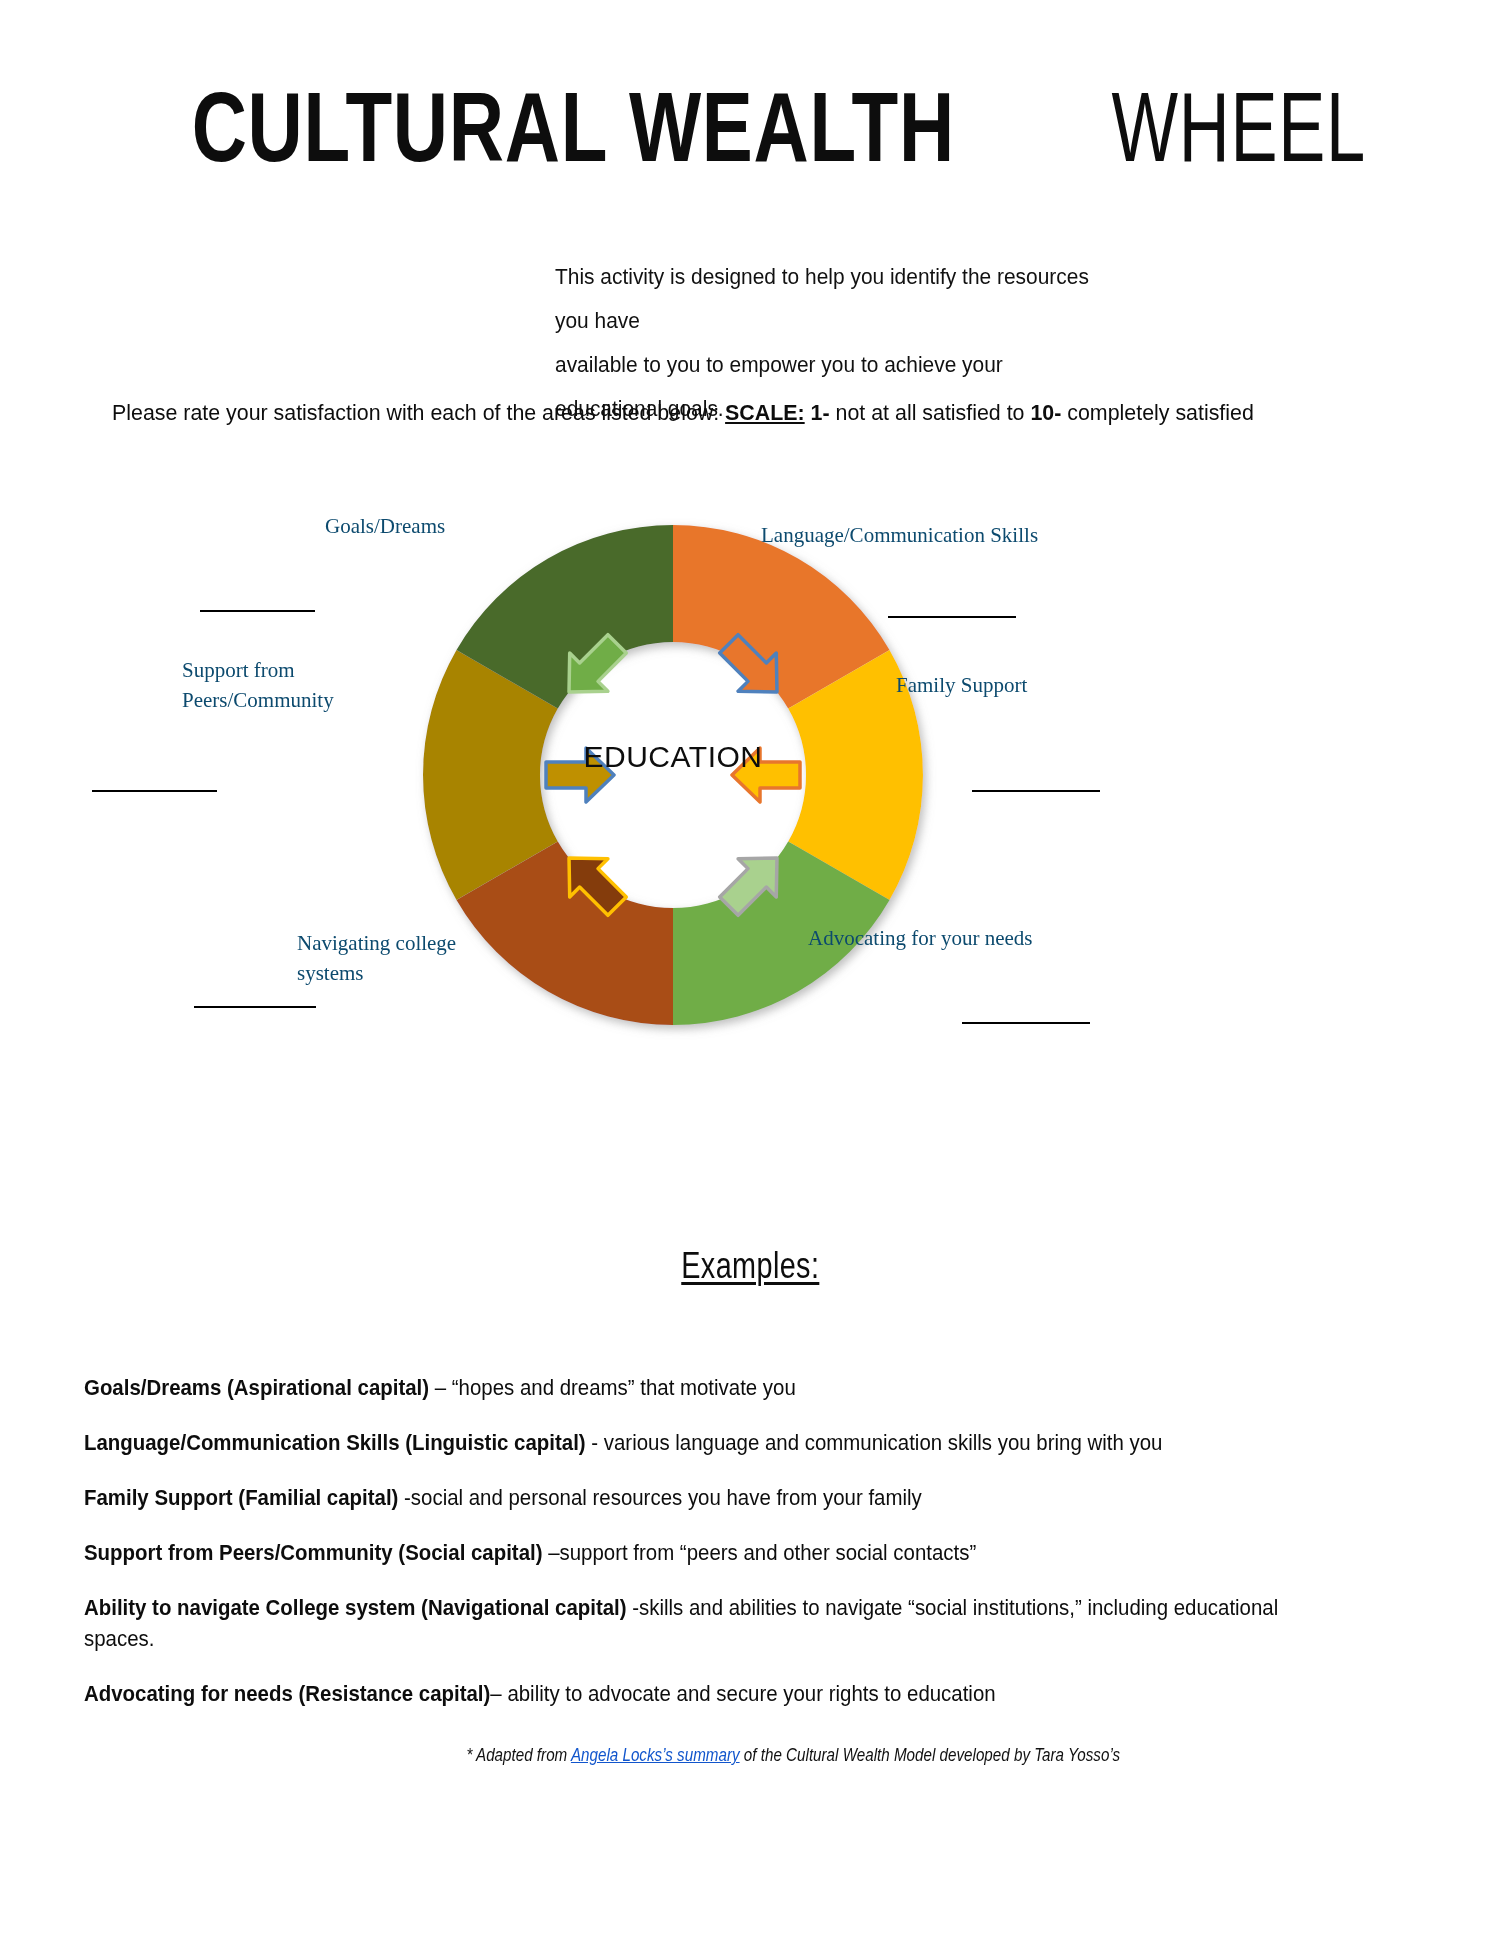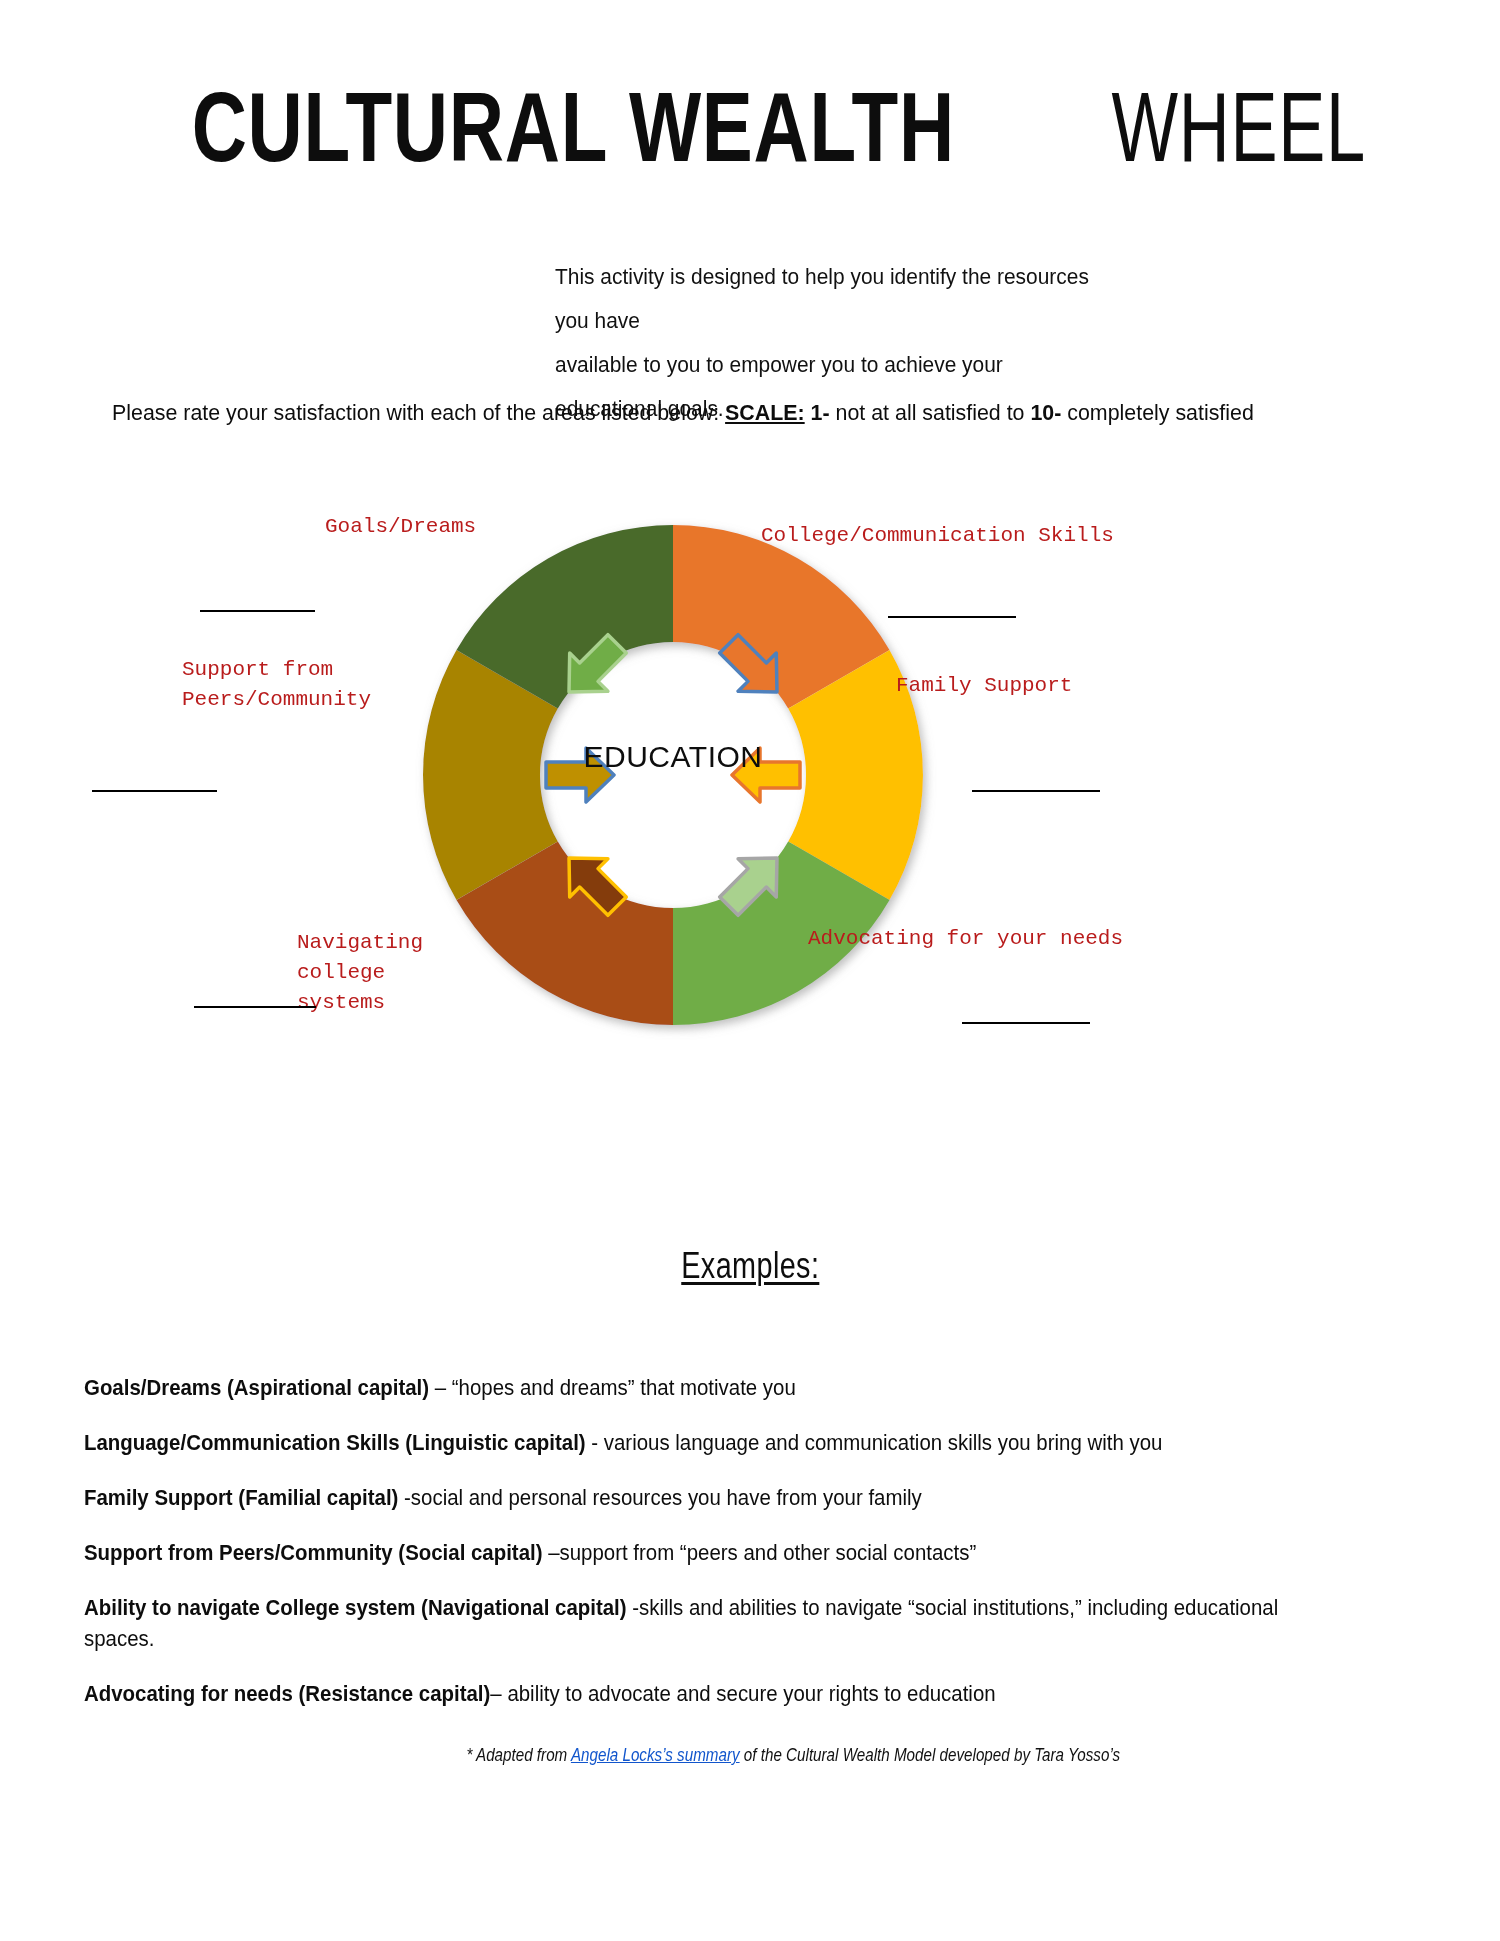--- a/index.html
+++ b/index.html
@@ -83,24 +83,24 @@
     position: absolute;
     left: 398px;
     top: 500px;
     width: 550px;
     height: 550px;
   }
   #wheel-wrap svg { display: block; }
 
   .wheel-label {
     position: absolute;
-    font-family: Liberation Mono, monospace;
+    font-family: Liberation Serif, serif;
     font-size: 21px;
     line-height: 27px;
-    color: #b91c1c;
+    color: #0c4a6e;
     white-space: nowrap;
   }
   .rate-line {
     position: absolute;
     border-bottom: 2px solid #000;
     height: 0;
   }
 
   
   .examples-head {
@@ -226,21 +226,21 @@
       </g>
     </svg>
 
     <div style="position:absolute; left:0; top:240px; width:550px; text-align:center;
                 font-family:'Liberation Sans', sans-serif; font-size:30px; letter-spacing:0.5px;">EDUCATION</div>
   </div>
 
   <div class="wheel-label" style="left:325px; top:513px;">Goals/Dreams</div>
   <div class="rate-line" style="left:200px; top:610px; width:115px;"></div>
 
-  <div class="wheel-label" style="left:761px; top:522px;">College/Communication Skills</div>
+  <div class="wheel-label" style="left:761px; top:522px;">Language/Communication Skills</div>
   <div class="rate-line" style="left:888px; top:616px; width:128px;"></div>
 
   <div class="wheel-label" style="left:182px; top:655px; line-height:30px; white-space:normal; width:160px; text-align:left;">
     <span>Support from Peers/Community</span>
   </div>
   <div class="rate-line" style="left:92px; top:790px; width:125px;"></div>
 
   <div class="wheel-label" style="left:896px; top:672px;">Family Support</div>
   <div class="rate-line" style="left:972px; top:790px; width:128px;"></div>
 

